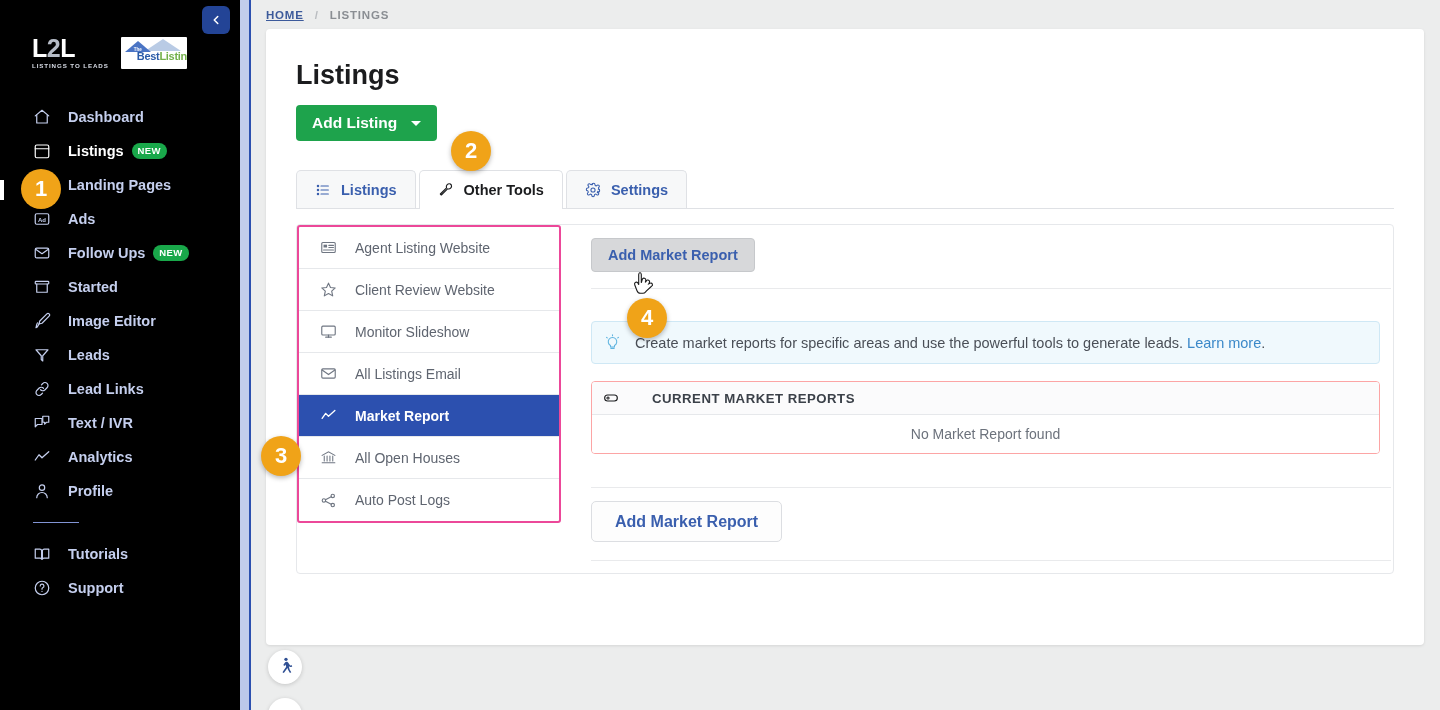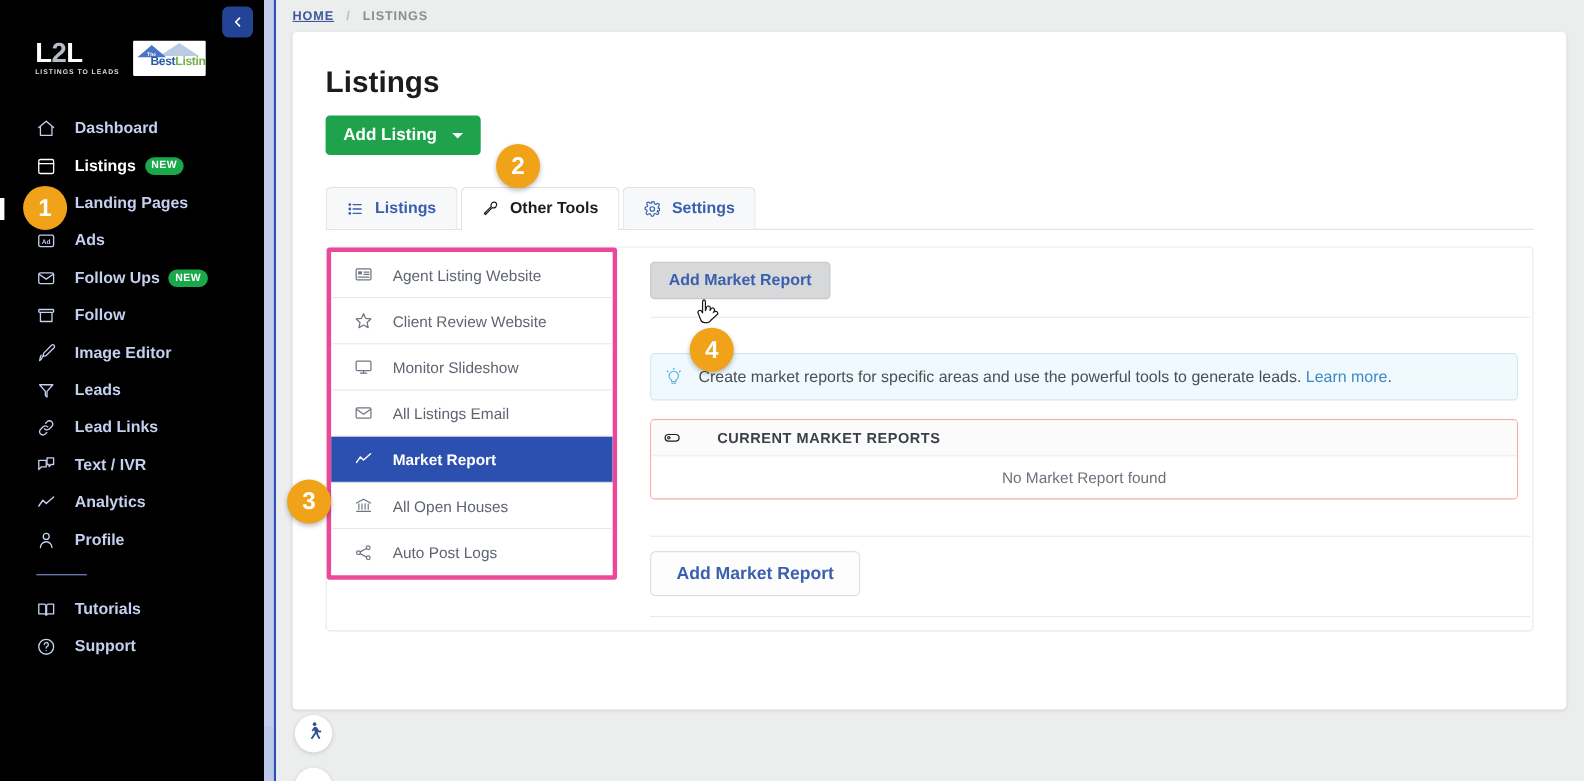--- a/index.html
+++ b/index.html
@@ -175,21 +175,21 @@
 
   .panel {
     position: absolute; left: 30px; top: 195px;
     width: 1098px; height: 350px;
     background: #ffffff;
     border: 1px solid #e6e8eb; border-radius: 4px;
   }
   .sublist {
     position: absolute; left: 0; top: 0;
     width: 264px;
-    border: 4px solid #ec4899; border-radius: 3px;
+    border: 2px solid #ec4899; border-radius: 3px;
     overflow: hidden; background: #fff;
   }
   .sublist-item {
     display: flex; align-items: center; height: 42px;
     padding-left: 21px; font-size: 14px; color: #5f6570;
     border-bottom: 1px solid #e6e8eb; cursor: pointer;
   }
   .sublist-item:last-child { border-bottom: none; }
   .sublist-item .sub-ico {
     width: 20px; margin-right: 15px;
@@ -378,21 +378,21 @@
         <span class="nav-badge">NEW</span>
       </div>
 
       <div class="nav-item">
         <span class="nav-ico">
           <svg width="18" height="18" viewBox="0 0 24 24" fill="none" stroke="currentColor" stroke-width="1.6" stroke-linecap="round" stroke-linejoin="round">
             <rect x="3" y="4.5" width="18" height="3.5" rx="1"></rect>
             <path d="M5 8v11h14V8"></path>
           </svg>
         </span>
-        <span class="nav-label">Follow</span>
+        <span class="nav-label">Started</span>
       </div>
 
       <div class="nav-item">
         <span class="nav-ico">
           <svg width="18" height="18" viewBox="0 0 24 24" fill="none" stroke="currentColor" stroke-width="1.6" stroke-linecap="round" stroke-linejoin="round">
             <path d="M18.5 2.5a2.1 2.1 0 0 1 3 3L12 15l-4 1 1-4z"></path>
             <path d="M8 16c-1.5 1.5-1 4-4 5 1-3 .5-5 2-6.5"></path>
           </svg>
         </span>
         <span class="nav-label">Image Editor</span>

